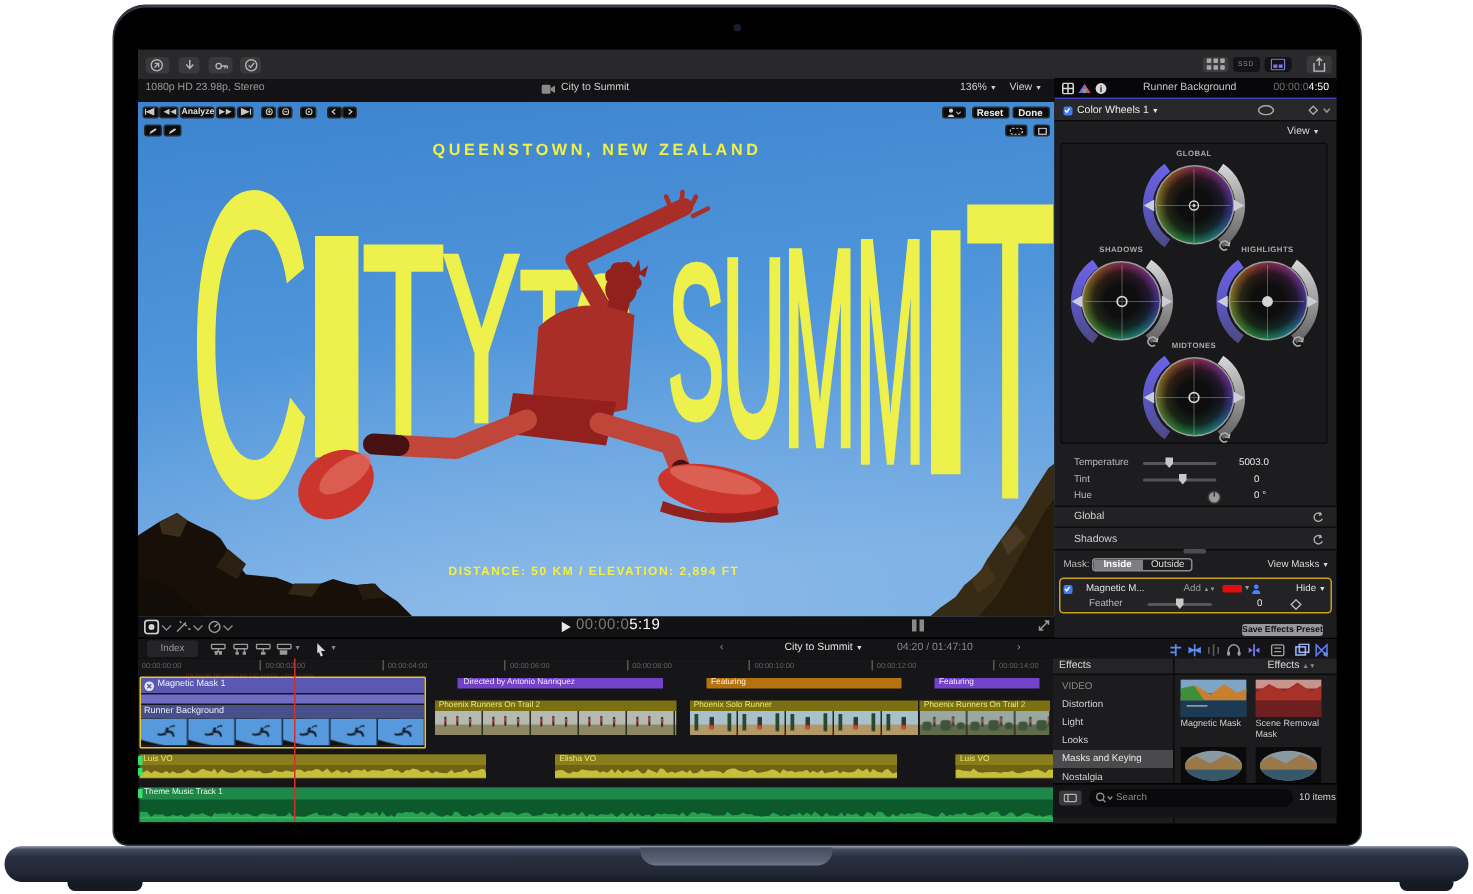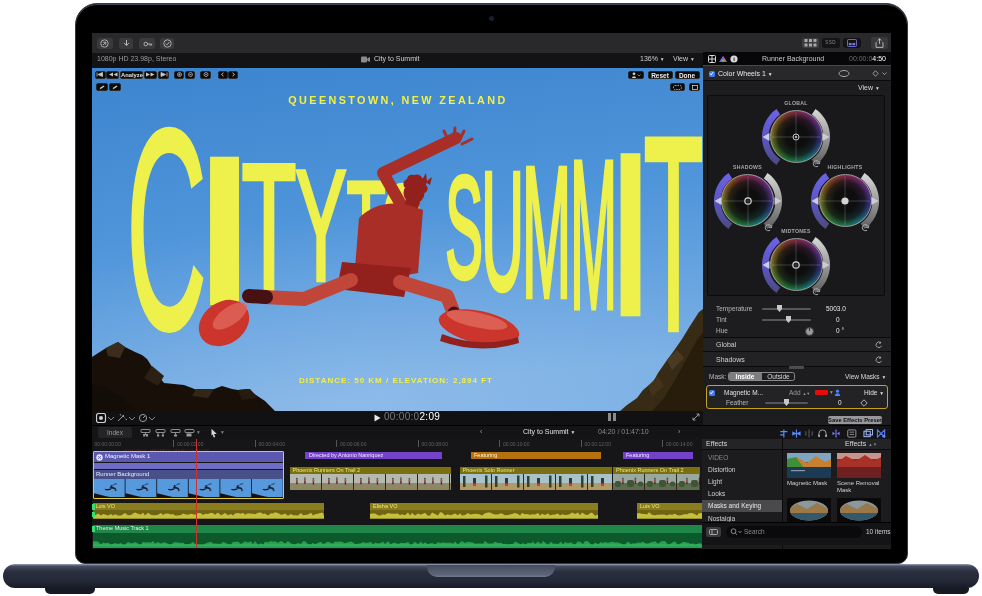--- a/index.html
+++ b/index.html
@@ -201,21 +201,21 @@
       <path d="M12 4 l3 3 3 -3" stroke="#888" fill="none"></path>
       <path d="M22 8 L28 2 M26.5 2.5 l2 2 M24 1 l0.8 1.5 M29.5 6 l1.5 0.8" stroke="#9a9a9a" stroke-width="1" fill="none"></path>
       <path d="M33 4 l3 3 3 -3" stroke="#888" fill="none"></path>
       <circle cx="47" cy="5" r="3.6" fill="none" stroke="#9a9a9a"></circle>
       <path d="M47 5 L49 3" stroke="#9a9a9a"></path>
       <path d="M53 4 l3 3 3 -3" stroke="#888" fill="none"></path>
     </svg>
 <svg class="abs" style="left:373.5px;top:414px" width="7" height="8">
       <path d="M0.5 0.5 L6.5 4 L0.5 7.5 Z" fill="#e8e8e8"></path>
     </svg>
-<div class="txt" style="left:384px;top:411px;font-size:10px;letter-spacing:0.3px;color:#7a7a7a;">00:00:0<span style="color:#fff;">2:09</span></div>
+<div class="txt" style="left:384px;top:411px;font-size:10px;letter-spacing:0.3px;color:#7a7a7a;">00:00:0<span style="color:#fff;">5:19</span></div>
 <div class="abs" style="left:608px;top:413px;width:2.5px;height:8px;background:#8a8a8a;"></div>
 <div class="abs" style="left:613px;top:413px;width:2.5px;height:8px;background:#8a8a8a;"></div>
 <svg class="abs" style="left:692px;top:413px" width="8" height="8">
       <path d="M1 7 L7 1 M1 4.5 V7 h2.5 M4.5 1 H7 v2.5" stroke="#9a9a9a" fill="none"></path>
     </svg>
 <div class="abs" style="left:703px;top:52px;width:188px;height:14px;background:#070709;"></div>
 <svg class="abs" style="left:708px;top:55px" width="30" height="8" viewBox="0 0 30 8">
       <rect x="0.5" y="0.5" width="7" height="7" rx="1" fill="none" stroke="#d8d8d8" stroke-width="1"></rect>
       <path d="M4 0.5 V7.5 M0.5 4 H7.5" stroke="#d8d8d8" stroke-width="1"></path>
       <path d="M15 1 L19 7 L11 7 Z" fill="#7a5cf0"></path>

